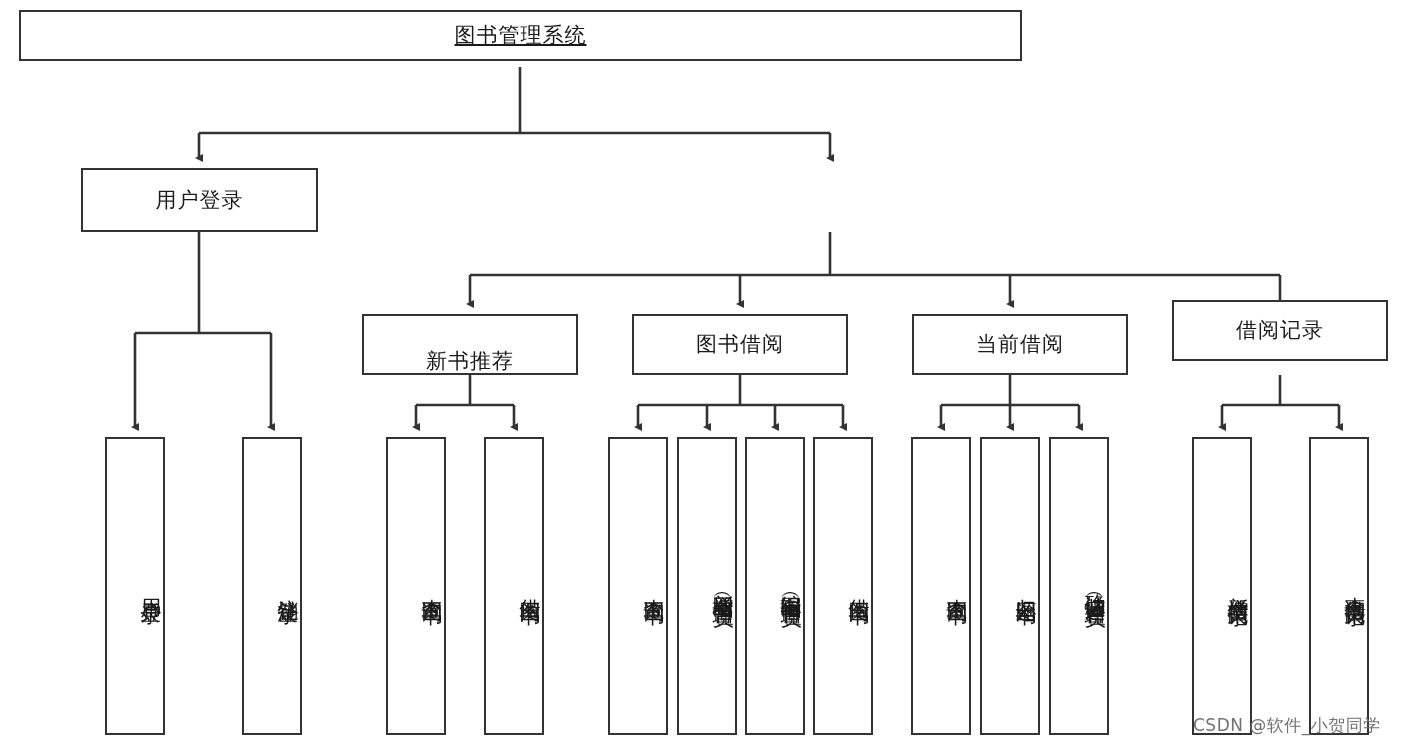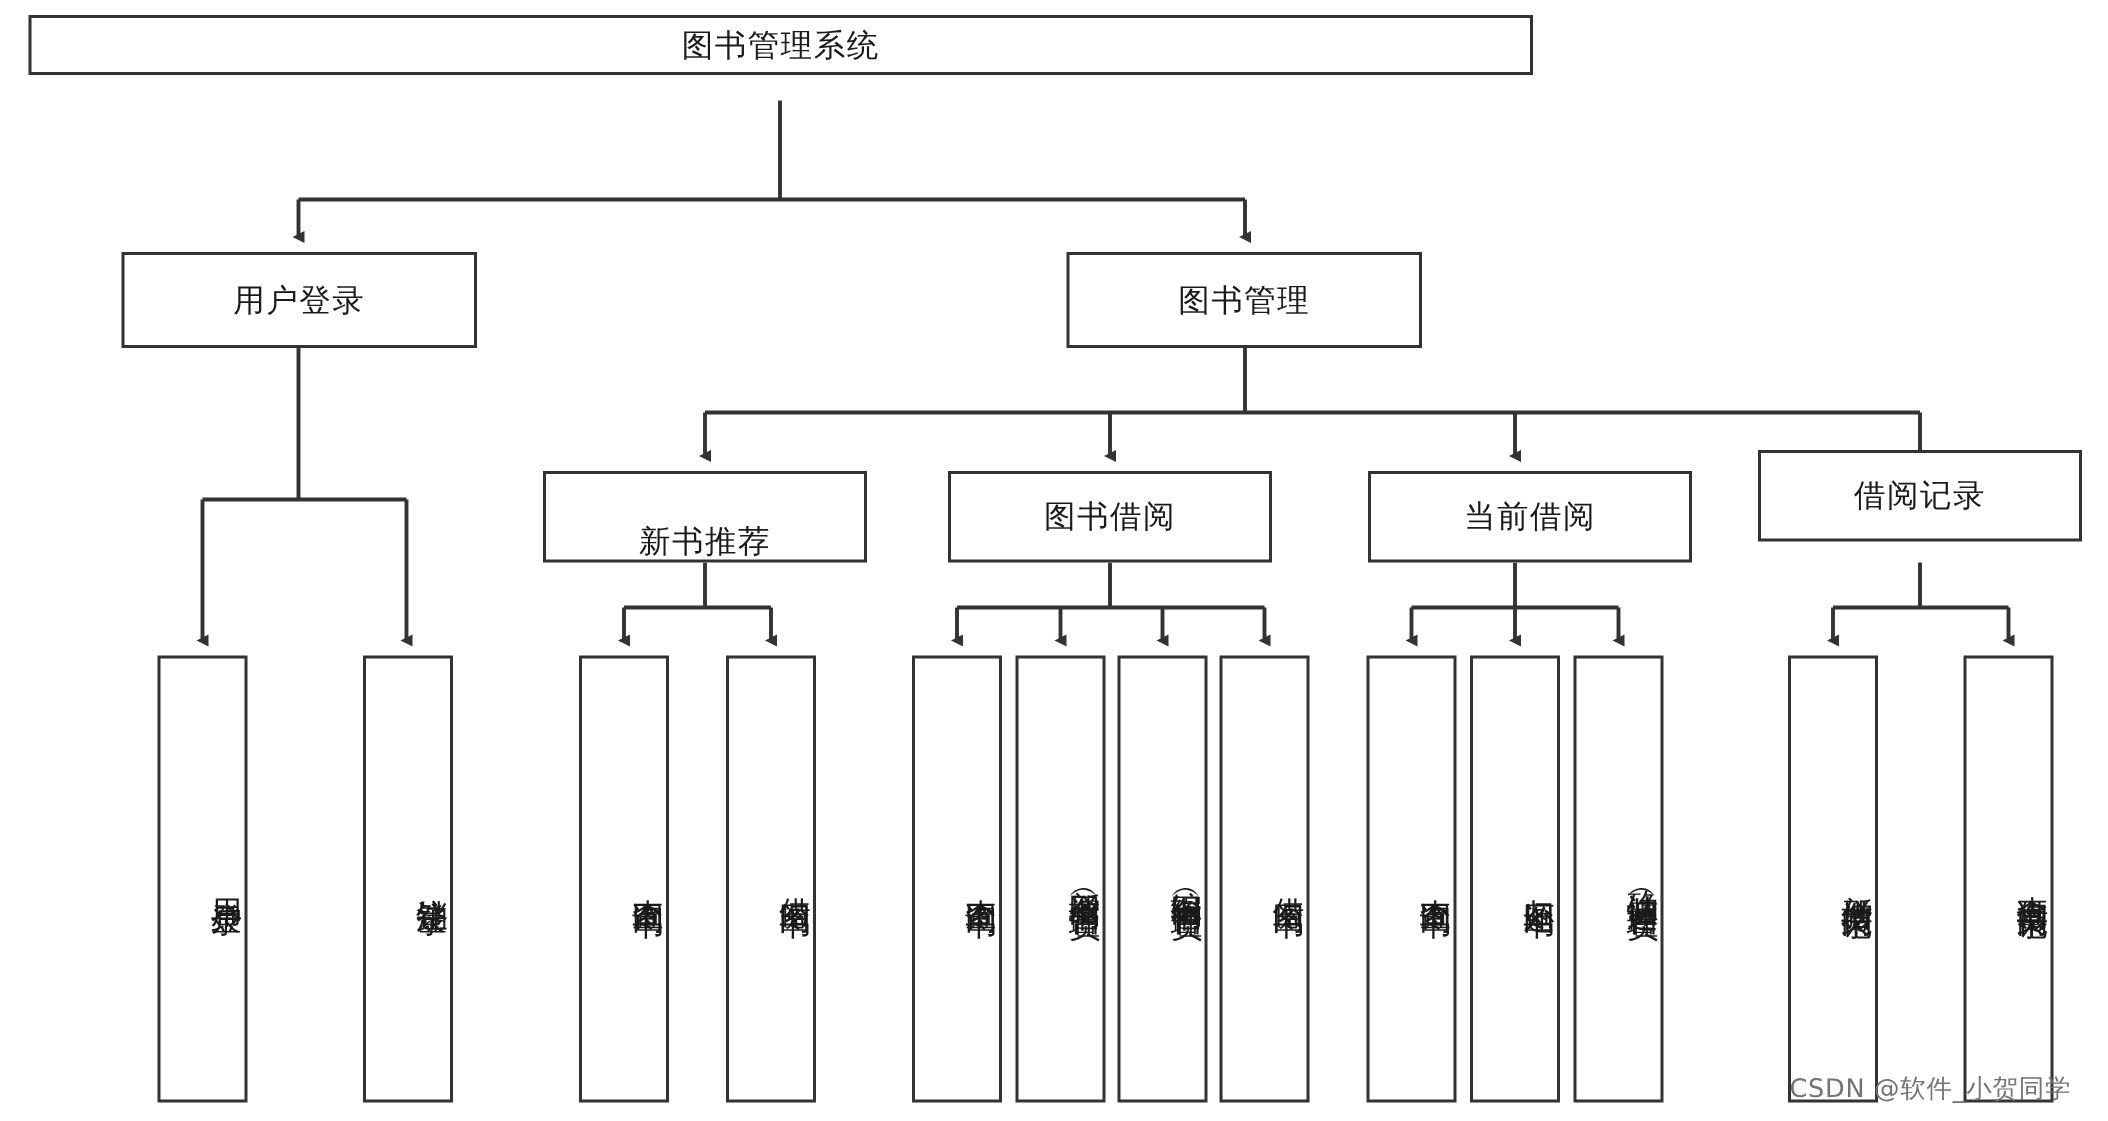--- a/index.html
+++ b/index.html
@@ -114,29 +114,26 @@
       <path d="M1010,405 L1010,427" marker-end="url(#arrow)"></path>
       <path d="M1079,405 L1079,427" marker-end="url(#arrow)"></path>
 
       <path d="M1280,375 L1280,405"></path>
       <path d="M1222,405 L1339,405"></path>
       <path d="M1222,405 L1222,427" marker-end="url(#arrow)"></path>
       <path d="M1339,405 L1339,427" marker-end="url(#arrow)"></path>
     </g>
   </svg>
 
-  <div class="node h" style="left:19px; top:10px; width:1003px; height:40px;">
+  <div class="node h" style="left:19px; top:10px; width:1003px; height:51px;text-decoration:underline;">
     <span>图书管理系统</span>
   </div>
 
   <div class="node h" style="left:81px; top:168px; width:237px; height:64px;">
     <span>用户登录</span>
-  </div>
-  <div class="node h" style="left:711px; top:168px; width:237px; height:64px;">
-    <span>图书管理</span>
   </div>
 
   <div class="node h" style="left:362px; top:314px; width:216px; height:61px;align-items:flex-end;">
     <span>新书推荐</span>
   </div>
   <div class="node h" style="left:632px; top:314px; width:216px; height:61px;">
     <span>图书借阅</span>
   </div>
   <div class="node h" style="left:912px; top:314px; width:216px; height:61px;">
     <span>当前借阅</span>

